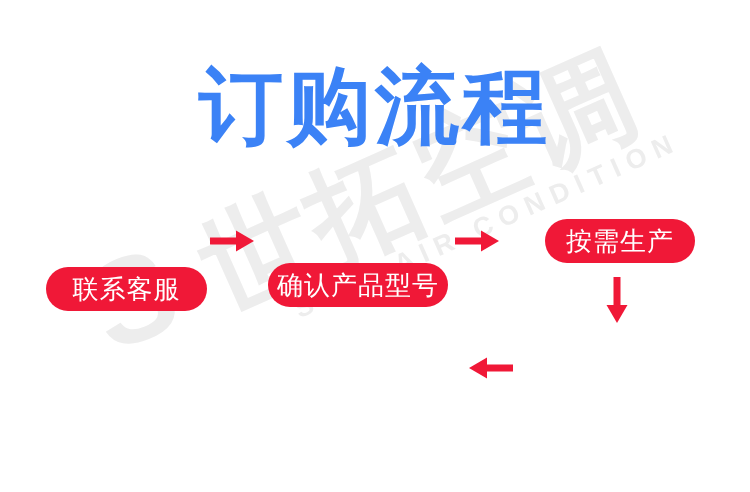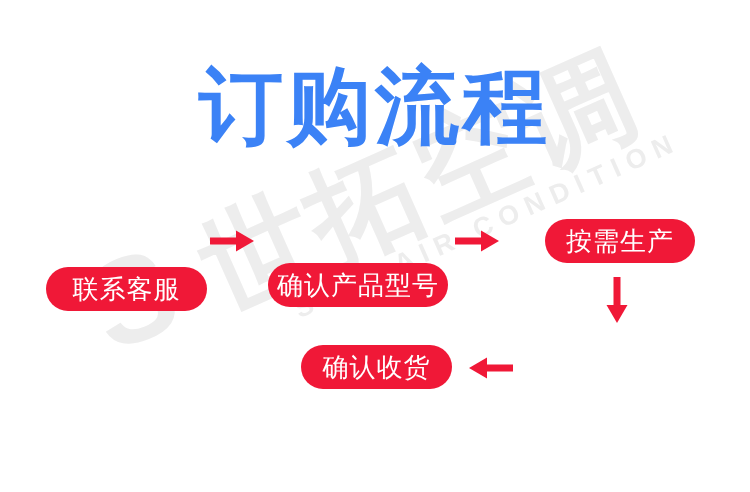--- a/index.html
+++ b/index.html
@@ -109,16 +109,15 @@
     </span>
 
 
     <span class="arrow arrow-lf">
       <svg width="44" height="24" viewBox="0 0 44 24">
         <polygon points="18,1.5 0,12 18,22.5" fill="#f01837"></polygon>
         <rect x="17" y="8.5" width="27" height="7" fill="#f01837"></rect>
       </svg>
     </span>
 
-    <div class="pill pill-5">确认收货</div>
 
   </div>
 </div>
 
 </body></html>

